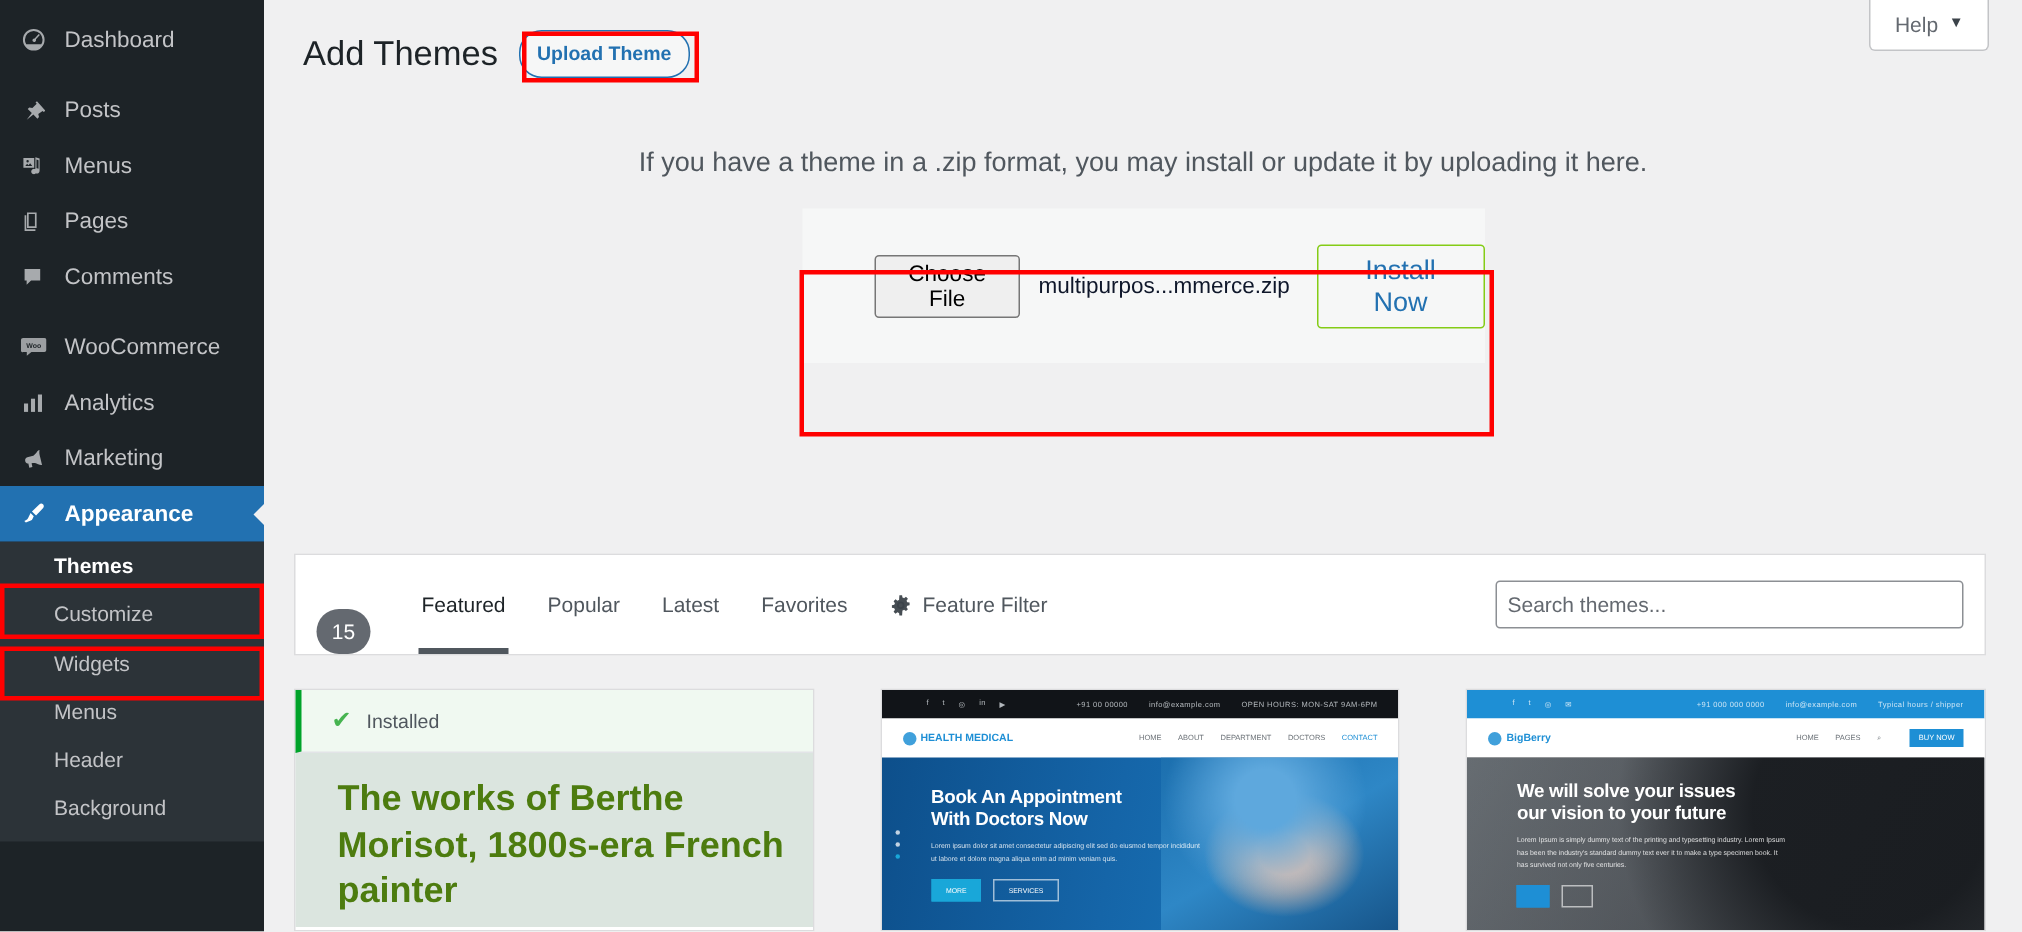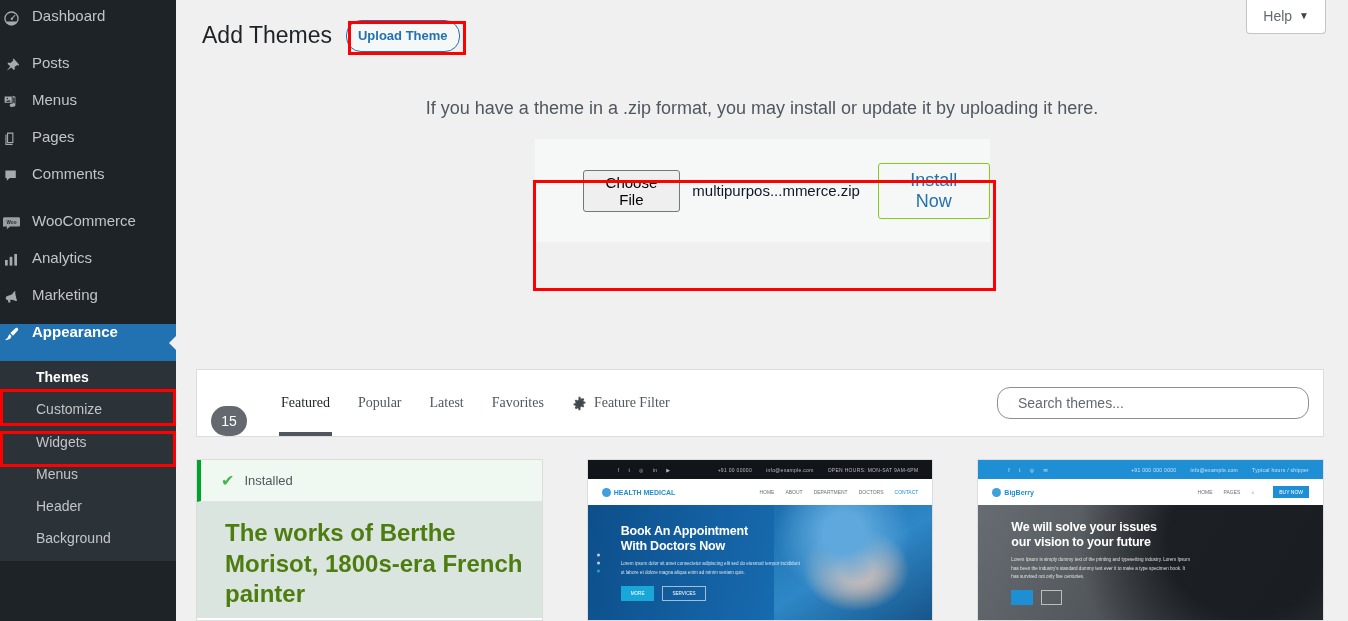--- a/index.html
+++ b/index.html
@@ -13,22 +13,22 @@
 
   
   .sidebar {
     width: 176px; height: 621px; flex: 0 0 176px;
     background: #1d2327; color: #c3c4c7;
     padding-top: 8px;
     position: relative;
     overflow: hidden;
   }
   .menu-item {
-    display: flex; align-items: flex-start;
-    height: 37px; 
+    display: flex; align-items: center;
+    height: 37px; padding-left: 11px;
     font-size: 15px; color: #c3c4c7;
     position: relative; cursor: pointer;
   }
   .menu-item .mi-ico {
     width: 22px; height: 20px; margin-right: 10px;
     display: flex; align-items: center; justify-content: center;
     color: #a7aaad; flex: 0 0 22px;
   }
   .menu-item .mi-ico svg { display:block; }
   .menu-item .mi-label { line-height: 1; white-space: nowrap; }
@@ -128,34 +128,33 @@
     background: #646970; color: #fff;
     border-radius: 16px; min-width: 36px; height: 30px;
     display: flex; align-items: center; justify-content: center;
     font-size: 14px; margin-right: 20px;
   }
   .filter-links { display: flex; align-items: center; height: 100%; }
   .flink {
     font-size: 14px; color: #50575e; padding: 0 14px;
     height: 100%; display: flex; align-items: center; cursor: pointer;
     position: relative;
-    font-family: Liberation Serif, serif;
   }
   .flink.active { color: #1d2327; }
   .flink.active::after {
     content: ""; position: absolute; left: 12px; right: 12px; bottom: 0;
     height: 4px; background: #50575e;
   }
   .flink .gear { margin-right: 7px; display: inline-flex; }
   .search-box {
     position: absolute; right: 14px; top: 50%; transform: translateY(-50%);
     width: 312px; height: 32px;
-    border: 1px solid #8c8f94; border-radius: 13px;
+    border: 1px solid #8c8f94; border-radius: 3px;
     background: #fff; font-size: 14px; color: #646970;
-    padding: 0 20px; font-family: "Liberation Sans", sans-serif;
+    padding: 0 7px; font-family: "Liberation Sans", sans-serif;
   }
   .search-box::placeholder { color: #646970; opacity: 1; }
 
   .theme-grid {
     display: flex; gap: 44px; margin-top: 22px;
   }
   .theme-card {
     width: 347px; position: relative;
     border: 1px solid #dcdcde; background: #fff;
   }

